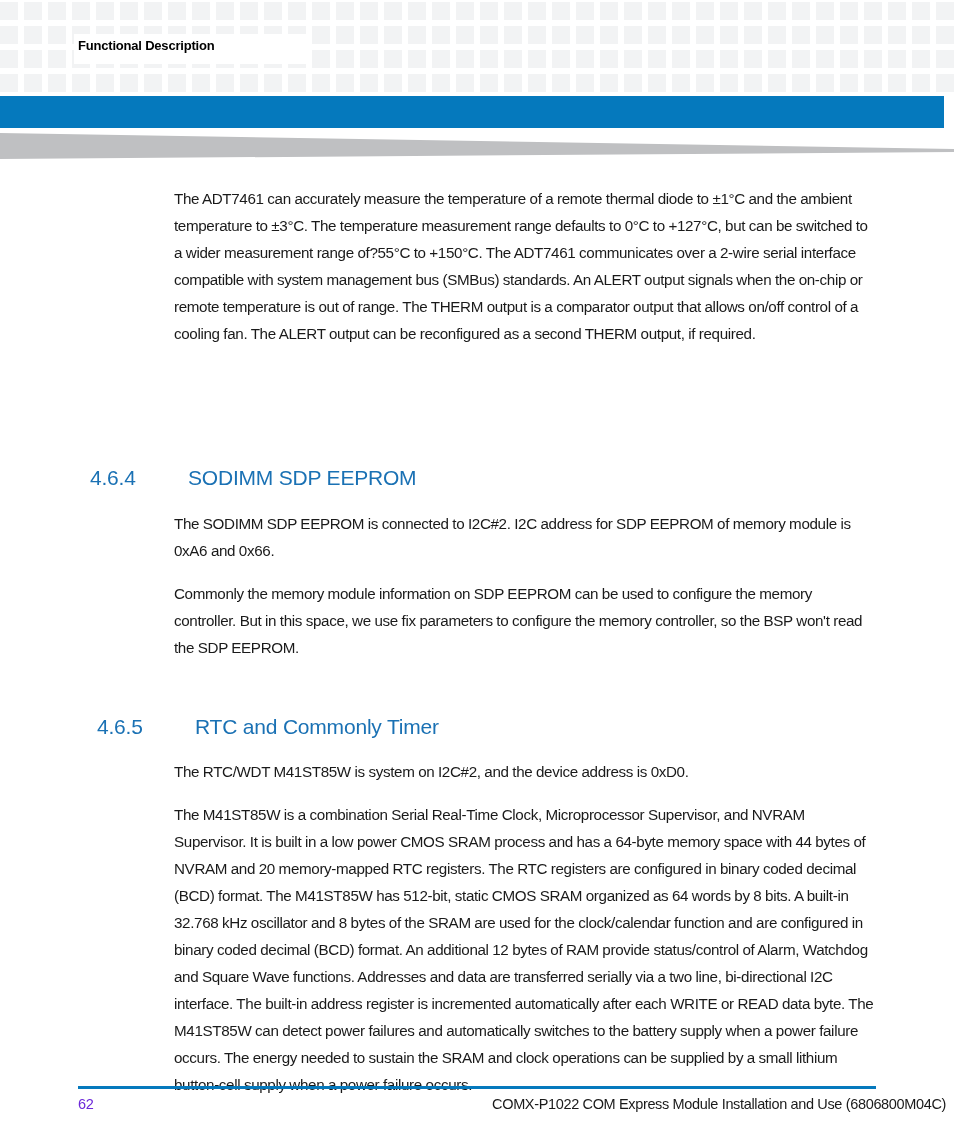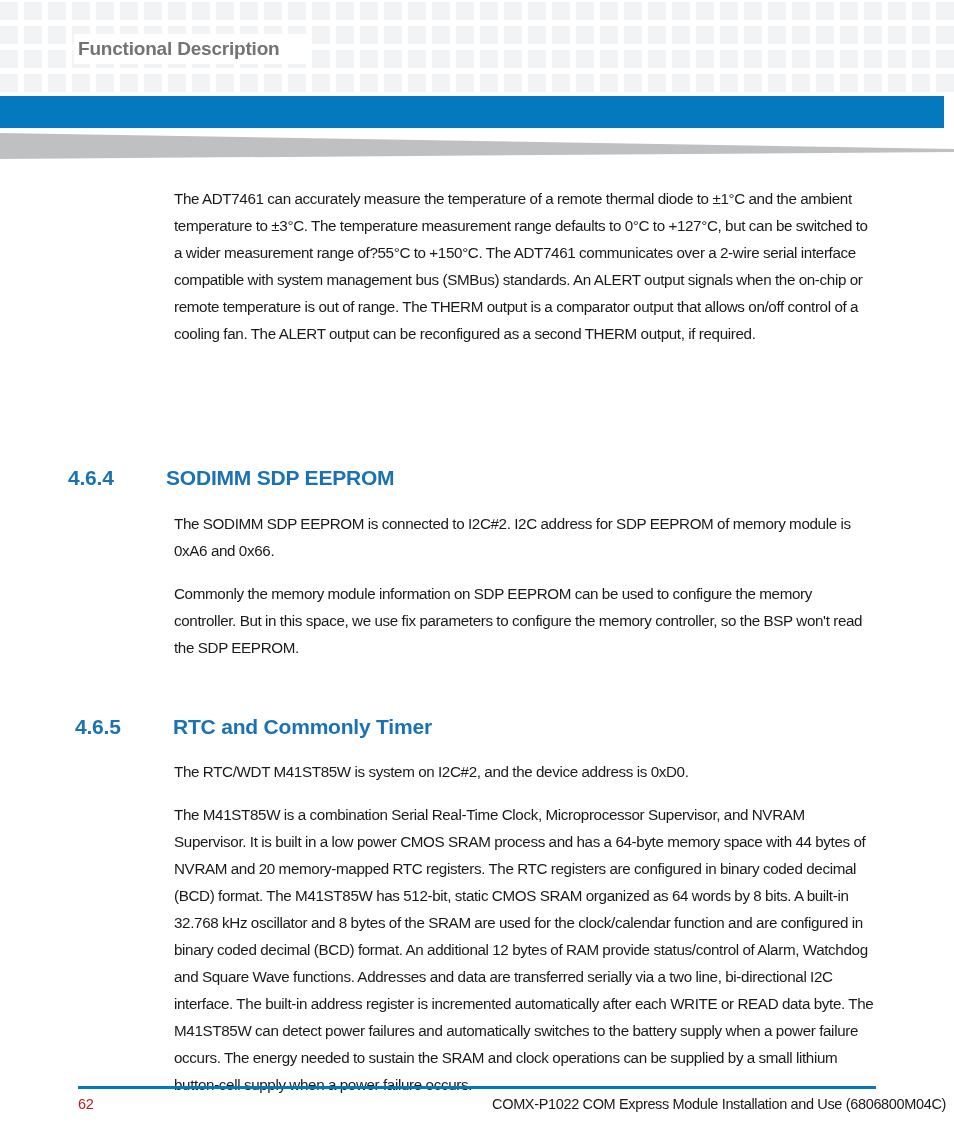--- a/index.html
+++ b/index.html
@@ -42,23 +42,23 @@
   .pattern-row.r1 { top: 2px; }
   .pattern-row.r2 { top: 26px; }
   .pattern-row.r3 { top: 50px; }
   .pattern-row.r4 { top: 74px; }
 
   .header-title {
     position: absolute;
     left: 78px;
     top: 38px;
     z-index: 5;
-    font-size: 19px;
+    font-size: 13px;
     font-weight: bold;
-    color: #737373;
+    color: #000000;
     letter-spacing: -0.2px;
     white-space: nowrap;
     background: transparent;
   }
   .header-title-bg {
     position: absolute;
     left: 74px;
     top: 34px;
     width: 236px;
     height: 30px;
@@ -106,27 +106,27 @@
     color: #1a1a1a;
     text-align: left;
     letter-spacing: -0.35px;
     word-spacing: -0.2px;
   }
   .para + .para { margin-top: 16px; }
 
   
   .heading {
     position: absolute;
-    left: 68px;
+    left: 90px;
     width: 800px;
     display: flex;
     align-items: flex-start;
     color: #1a71b4;
     font-size: 21px;
-    font-weight: bold;
+    font-weight: normal;
     letter-spacing: -0.2px;
   }
   .heading .num {
     width: 98px;
     flex: 0 0 98px;
   }
   .heading .ttl {
     flex: 1 1 auto;
   }
 
@@ -144,21 +144,21 @@
     left: 0;
     top: 1096px;
     width: 954px;
     height: 28px;
   }
   .footer-page {
     position: absolute;
     left: 78px;
     top: 0;
     font-size: 14.5px;
-    color: #b91c1c;
+    color: #6d28d9;
     letter-spacing: -0.3px;
   }
   .footer-doc {
     position: absolute;
     left: 0;
     top: 0;
     width: 954px;
     text-align: right;
     padding-right: 8px;
     box-sizing: border-box;

